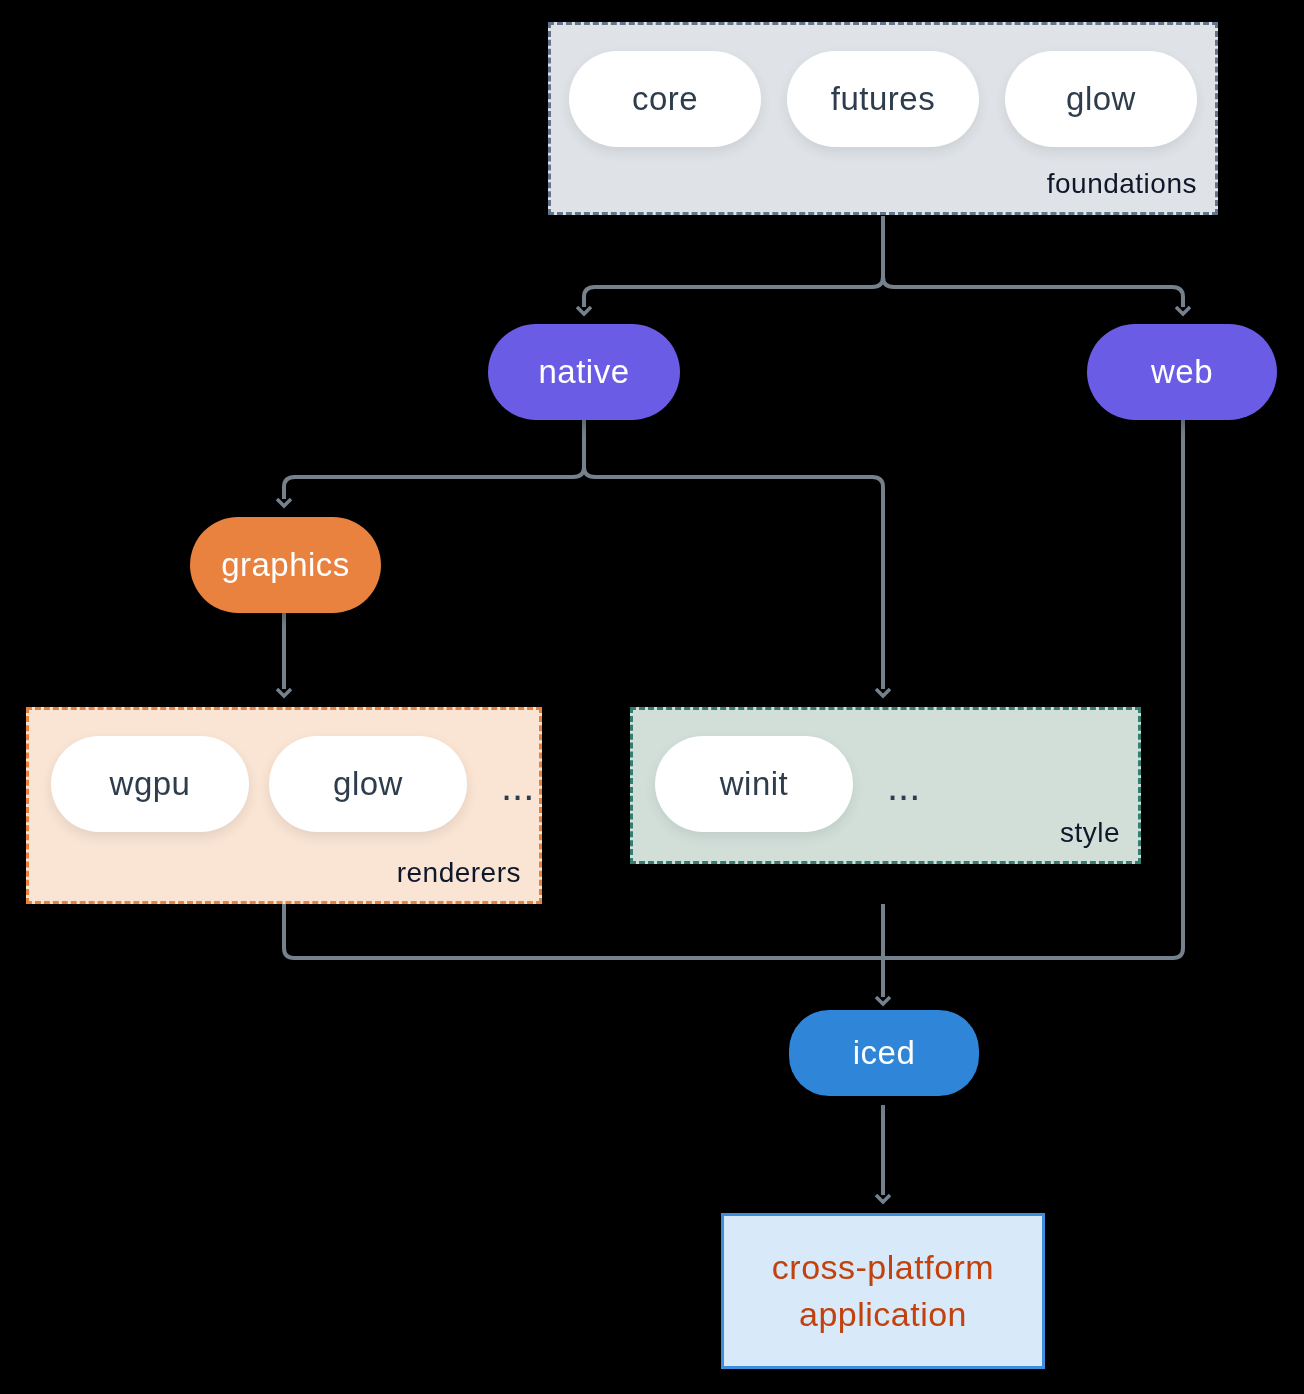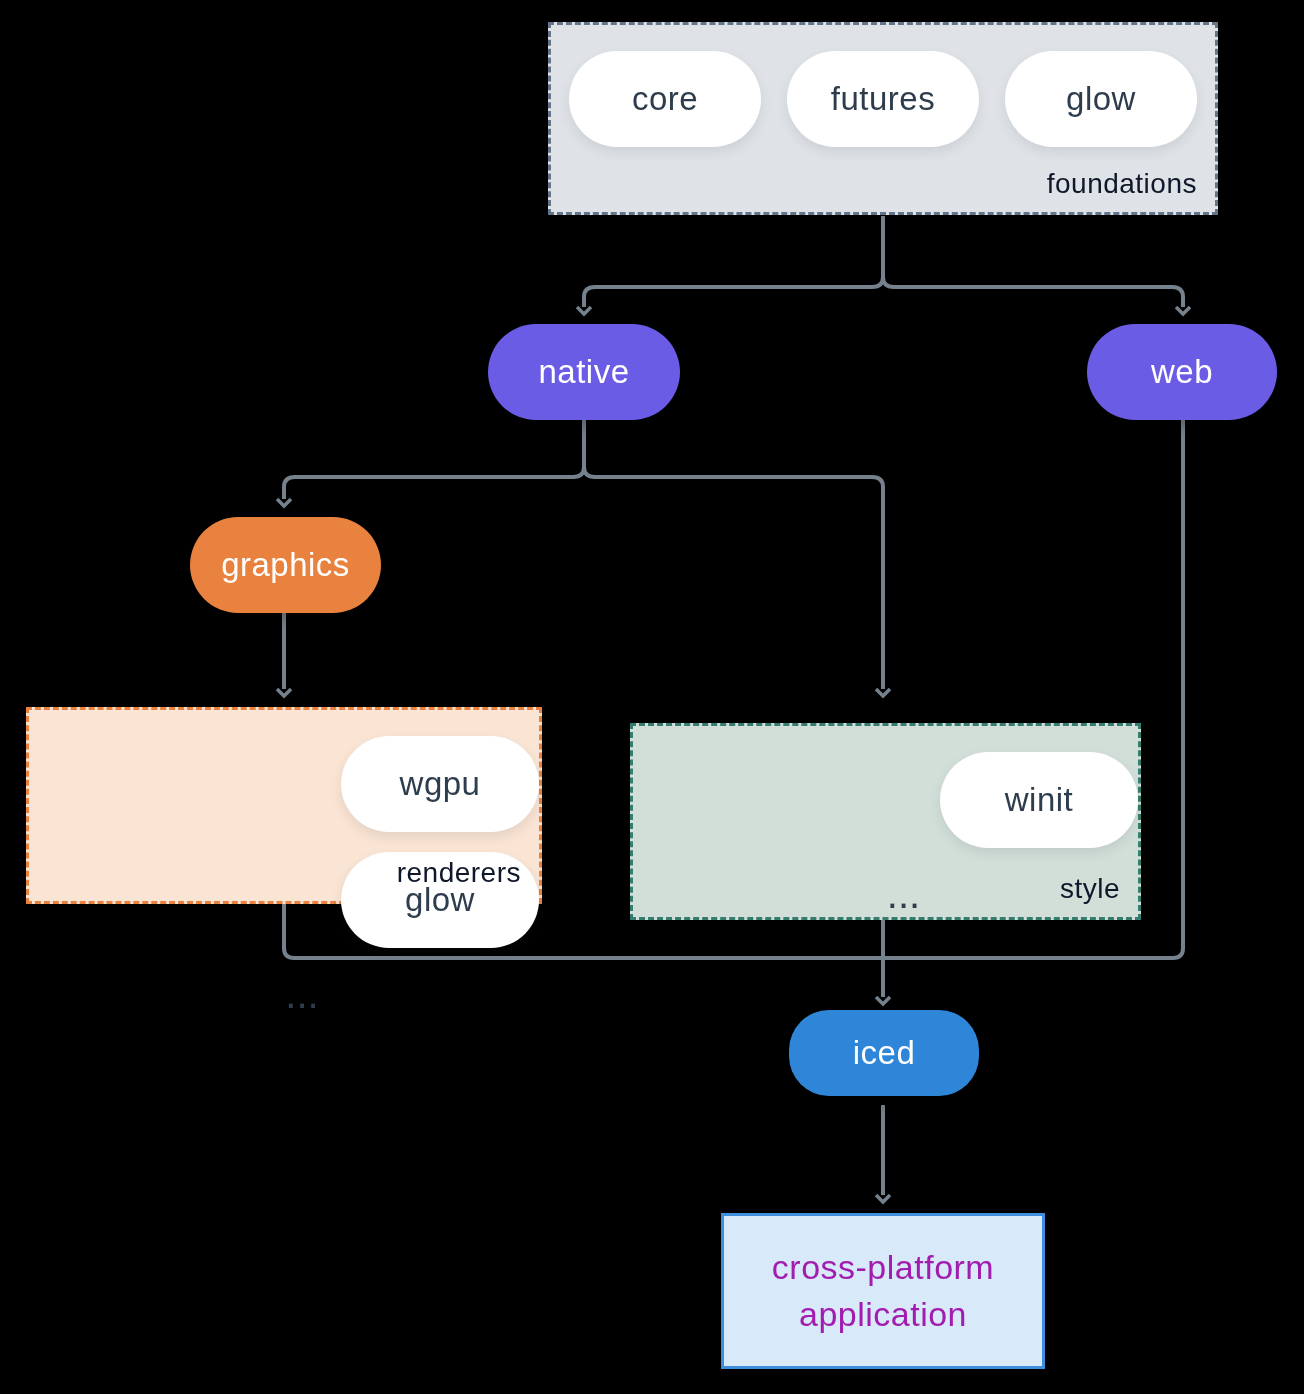--- a/index.html
+++ b/index.html
@@ -9,23 +9,23 @@
     background:#000;
     font-family:"Liberation Sans", sans-serif;
     overflow:hidden;
   }
   svg.edges { position:absolute; left:0; top:0; width:1304px; height:1394px; }
 
   
   .groupbox { position:absolute; box-sizing:border-box; }
   .gb-foundations { left:548px; top:22px;  width:670px; height:193px; background:#dfe3e7; border:3px dashed #64748b; }
   .gb-renderers   { left:26px;  top:707px; width:516px; height:197px; background:#fae4d3; border:3px dashed #e8823e; }
-  .gb-shells      { left:630px; top:707px; width:511px; height:197px; background:#d2dfd9; border:3px dashed #357d6e;margin-top:16px; }
+  .gb-shells      { left:630px; top:707px; width:511px; height:157px; background:#d2dfd9; border:3px dashed #357d6e; }
   .pill-row { display:flex; justify-content:center; align-items:flex-end; gap:26px; padding-top:26px; }
-  .gb-renderers .pill-row, .gb-shells .pill-row { justify-content:flex-start; padding-left:22px; gap:20px;flex-direction:column; }
+  .gb-renderers .pill-row, .gb-shells .pill-row { justify-content:flex-start; padding-left:22px; gap:20px; }
   .group-label {
     position:absolute; right:18px; bottom:12px;
     font-size:28px; color:#0f172a; letter-spacing:0.5px;
   }
 
   
   .pill {
     display:flex; align-items:center; justify-content:center;
     height:96px; border-radius:48px;
     font-size:33px; letter-spacing:0.5px;
@@ -47,21 +47,21 @@
   .n-native   { left:488px;  top:324px;  width:192px; background:#6b5ce6; }
   .n-web      { left:1087px; top:324px;  width:190px; background:#6b5ce6; }
   .n-graphics { left:190px;  top:517px;  width:191px; background:#e8823e; }
   .n-iced     { left:789px;  top:1010px; width:190px; height:86px; border-radius:40px; background:#2f86d8; }
 
   
   .app-box {
     position:absolute; left:721px; top:1213px; width:324px; height:156px;
     box-sizing:border-box; background:#d8e9f9; border:3px solid #3e8ede;
     display:flex; flex-direction:column; align-items:center; justify-content:center;
-    font-size:34px; line-height:47px; color:#a21caf; letter-spacing:0.5px;
+    font-size:34px; line-height:47px; color:#c2410c; letter-spacing:0.5px;
   }
 </style>
 </head>
 <body>
 
 <div class="canvas">
 
   <svg class="edges" viewBox="0 0 1304 1394" fill="none">
     <defs>
       <marker id="arrow" markerWidth="20" markerHeight="20" refX="1" refY="8" orient="auto" markerUnits="userSpaceOnUse">

